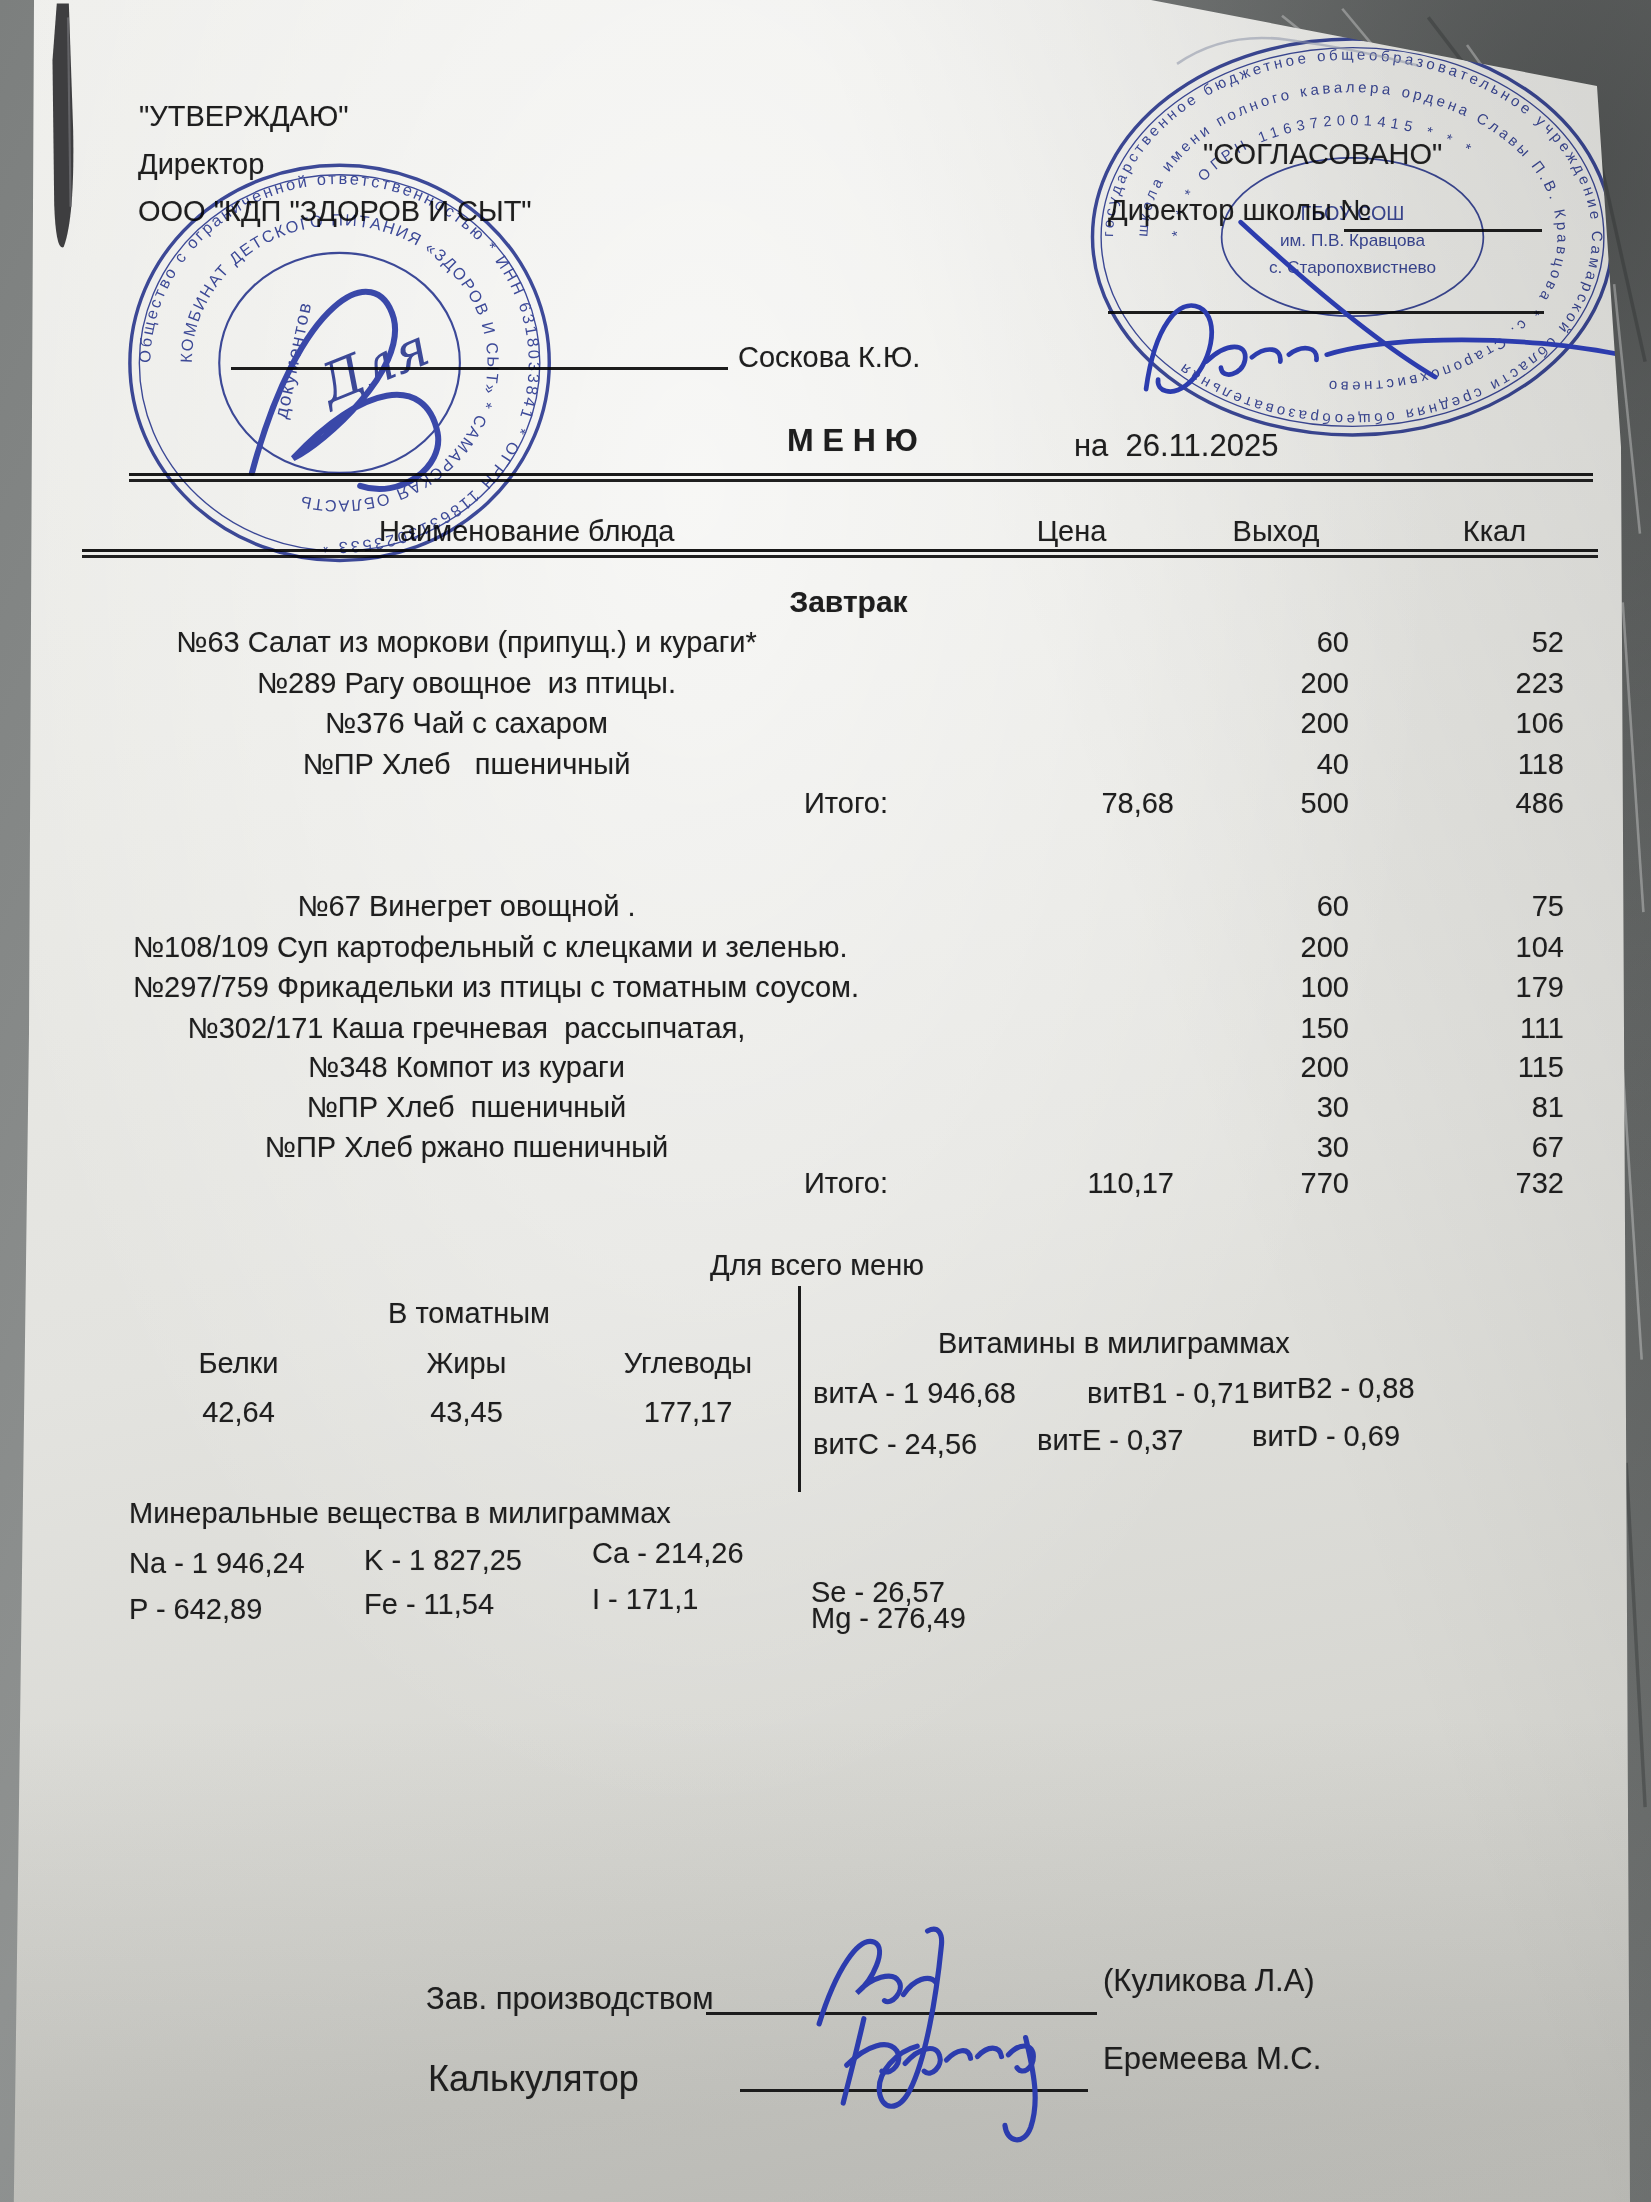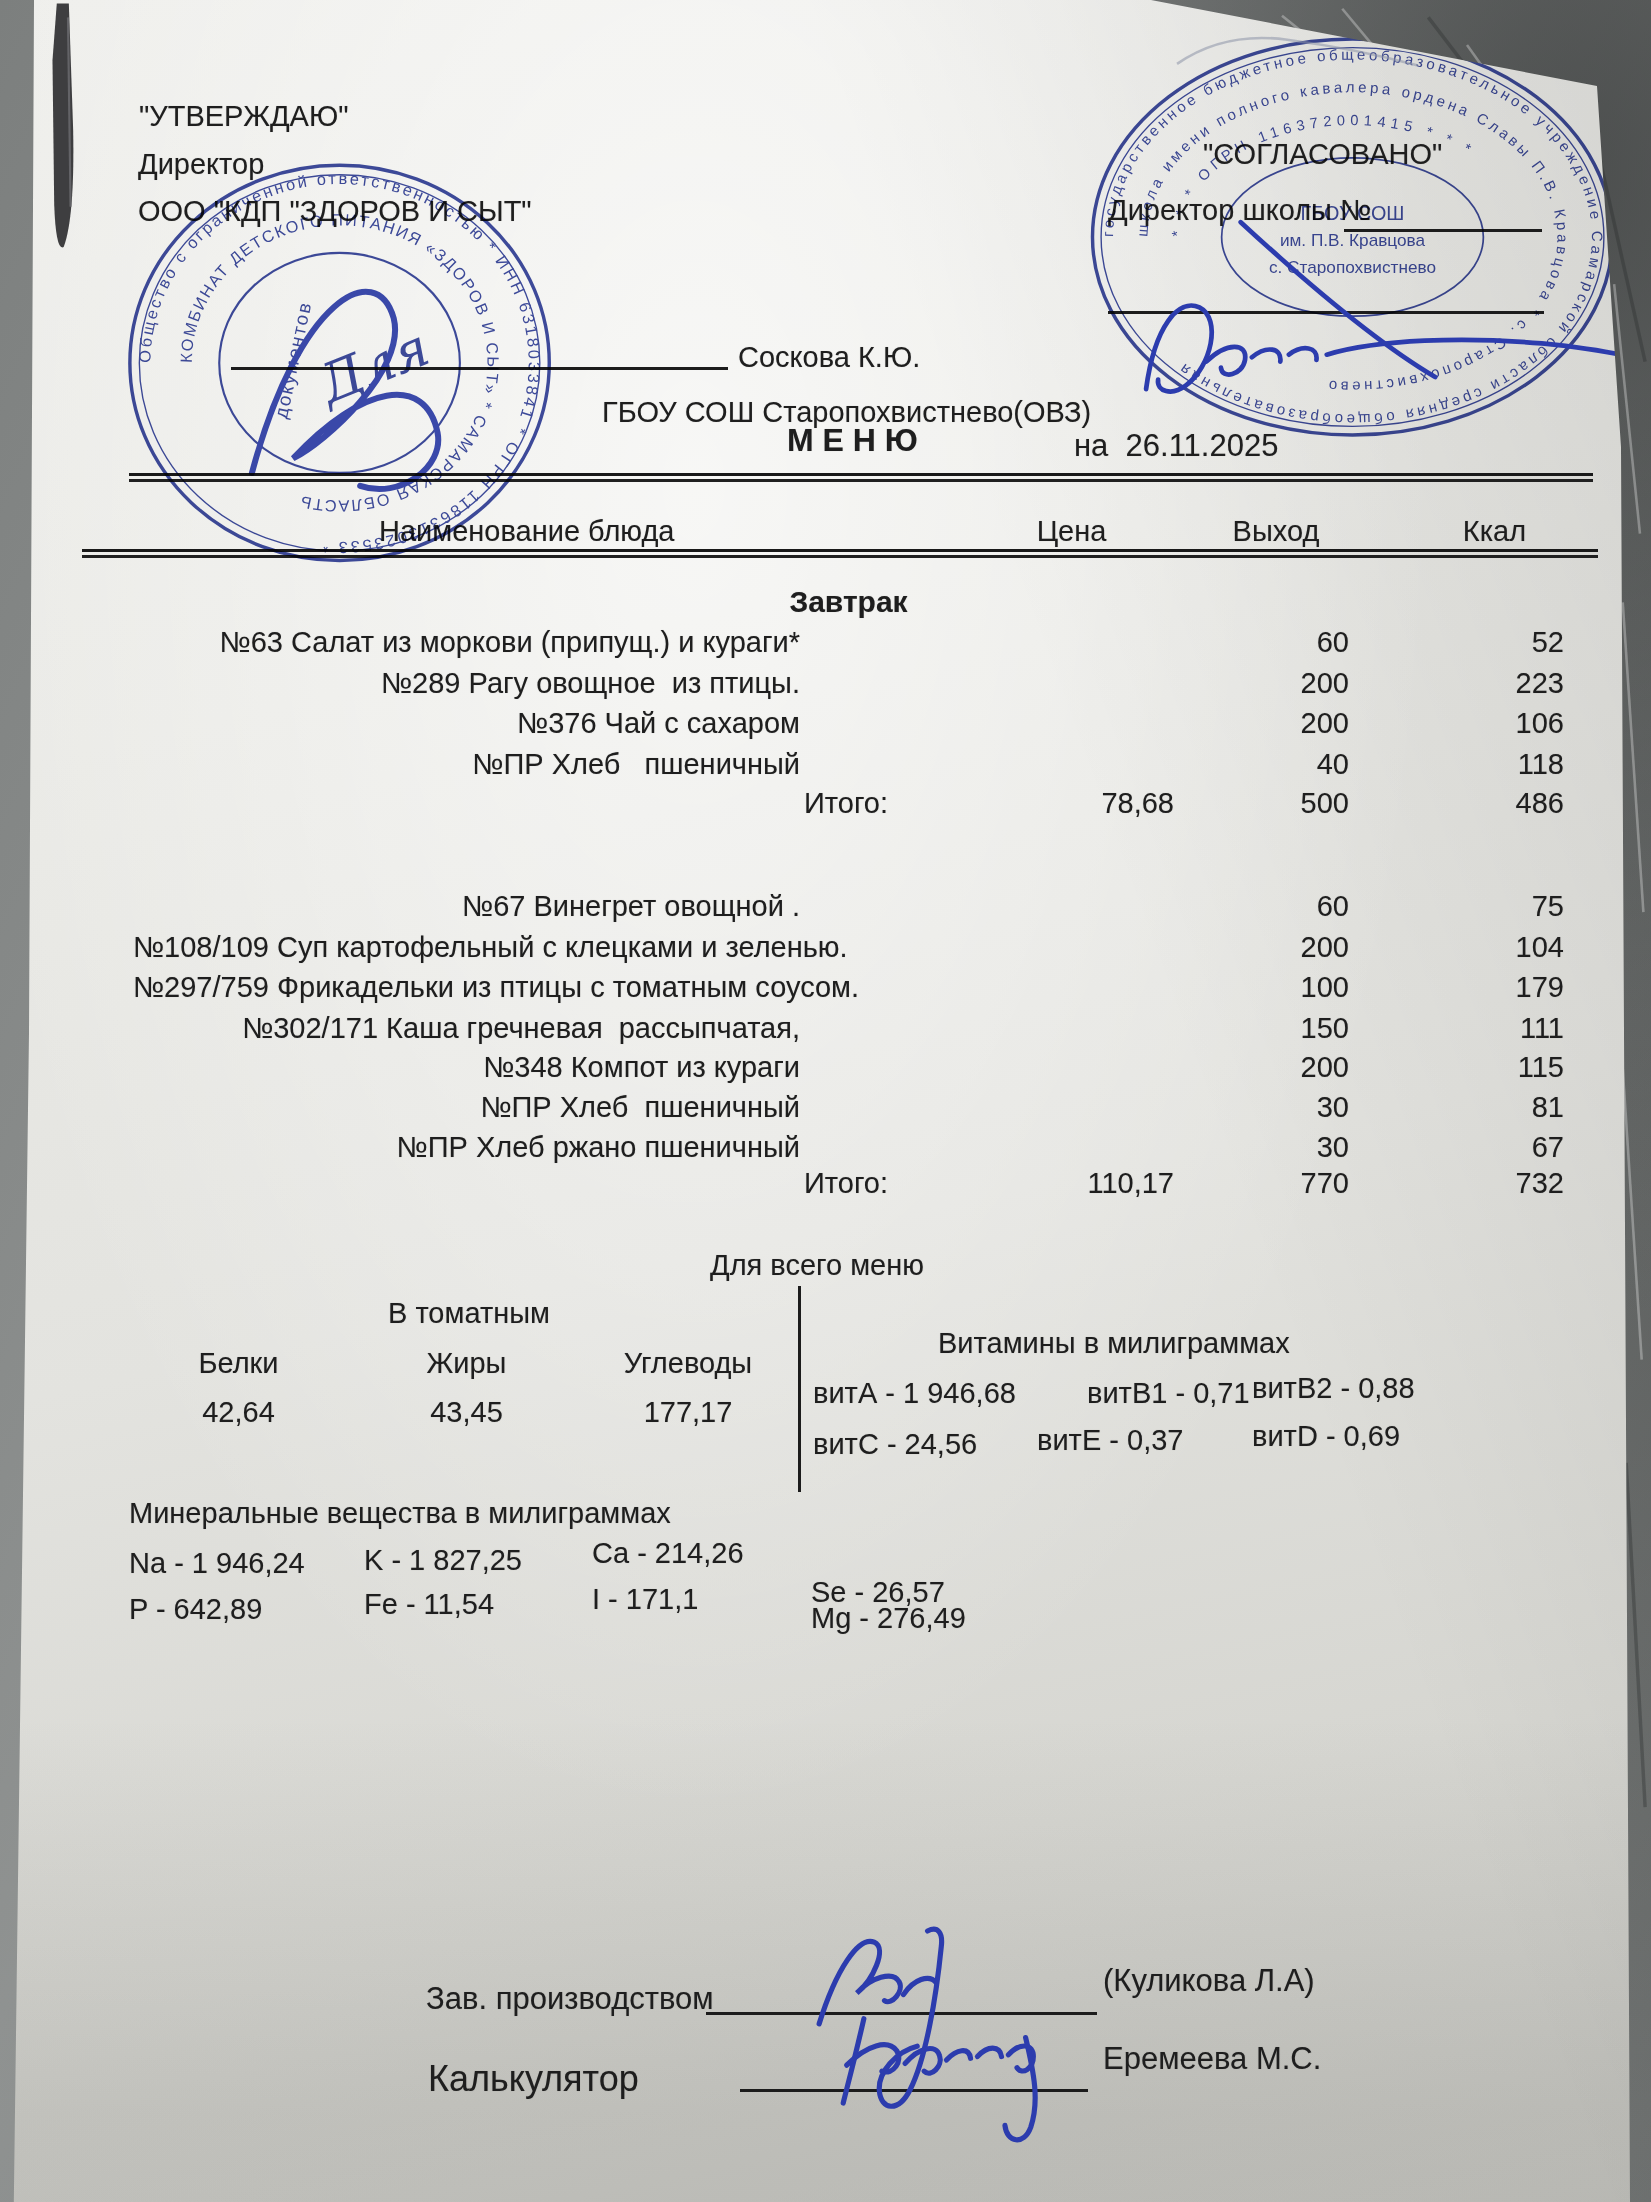--- a/index.html
+++ b/index.html
@@ -26,21 +26,21 @@
   .ctr{text-align:center;}
   .rline{position:absolute;background:#1c1c1c;height:2.6px;}
   
   .rule{position:absolute;}
   .rule .a{height:3.4px;background:#191919;}
   .rule .c{height:2.6px;background:#202020;margin-top:2.6px;}
   
   .menu-row{position:absolute;left:133px;width:1431px;display:grid;
             grid-template-columns:667px 370px 179px 215px;font-size:29px;}
   .menu-row span{white-space:pre;text-shadow:0 0 0.9px rgba(45,45,45,.3);}
-  .menu-row .dish{grid-column:1;text-align:right;}
+  .menu-row .dish{grid-column:1;text-align:center;}
   .menu-row .out{grid-column:3;text-align:right;}
   .menu-row .kcal{grid-column:4;text-align:right;}
   .total-row{position:absolute;left:804px;width:760px;display:grid;
              grid-template-columns:103px 267px 175px 215px;font-size:29px;}
   .total-row span{white-space:pre;text-shadow:0 0 0.9px rgba(45,45,45,.3);}
   .total-row .tprice,.total-row .tout,.total-row .tkcal{text-align:right;}
   .sec-head{position:absolute;left:133px;width:1431px;text-align:center;
             font-weight:bold;font-size:30px;text-shadow:0 0 0.9px rgba(45,45,45,.3);}
   .stamp{position:absolute;mix-blend-mode:multiply;opacity:.92;}
   .stamp text{fill:#2e3d99;}
@@ -76,21 +76,20 @@
     <div class="t" style="left:138px;top:148px">Директор</div>
     <div class="t" style="left:138px;top:195px">ООО "КДП "ЗДОРОВ И СЫТ"</div>
 
     <div class="t" style="left:1203px;top:138px">"СОГЛАСОВАНО"</div>
     <div class="t" style="left:1108px;top:194px">Директор школы №</div>
     <div class="rline" style="left:1344px;top:229px;width:198px"></div>
     <div class="rline" style="left:1108px;top:311px;width:436px;height:3.4px"></div>
 
     <div class="rline" style="left:231px;top:367px;width:497px;height:3.4px"></div>
     <div class="t" style="left:738px;top:341px">Соскова К.Ю.</div>
-    <div class="t" style="left:602px;top:396px">ГБОУ СОШ Старопохвистнево(ОВЗ)</div>
 
     <div class="t b" style="left:787px;top:422px;font-size:32px">М Е Н Ю</div>
     <div class="t" style="left:1074px;top:428px;font-size:31px">на  26.11.2025</div>
 
     <div class="rule" style="left:129px;top:473px;width:1464px">
         <div class="a"></div>
         <div class="c"></div>
       </div>
     <div class="rule" style="left:82px;top:549px;width:1516px">
         <div class="a"></div>

